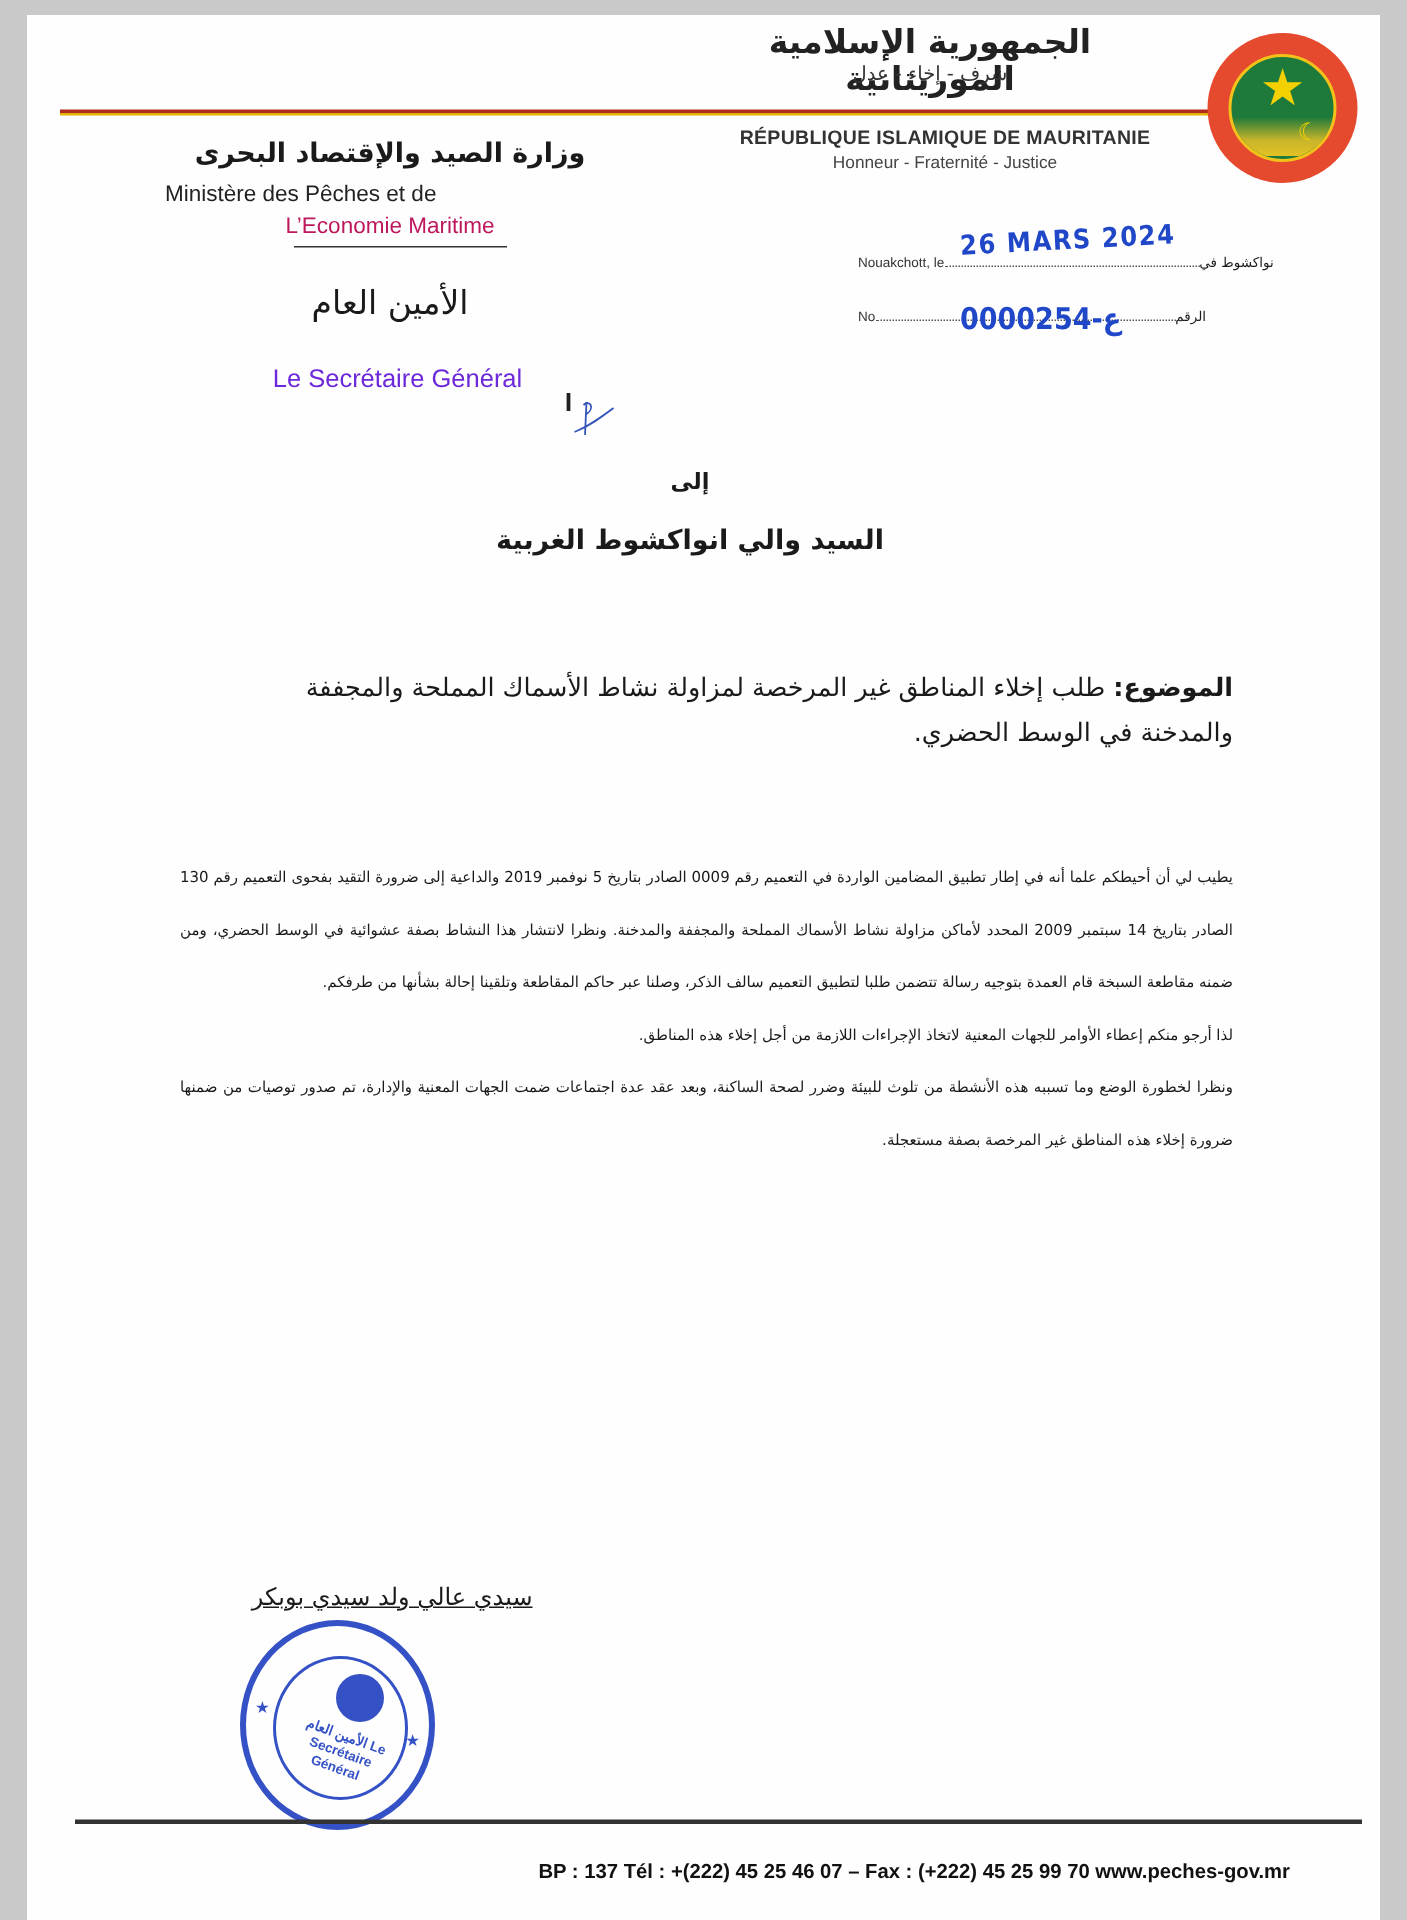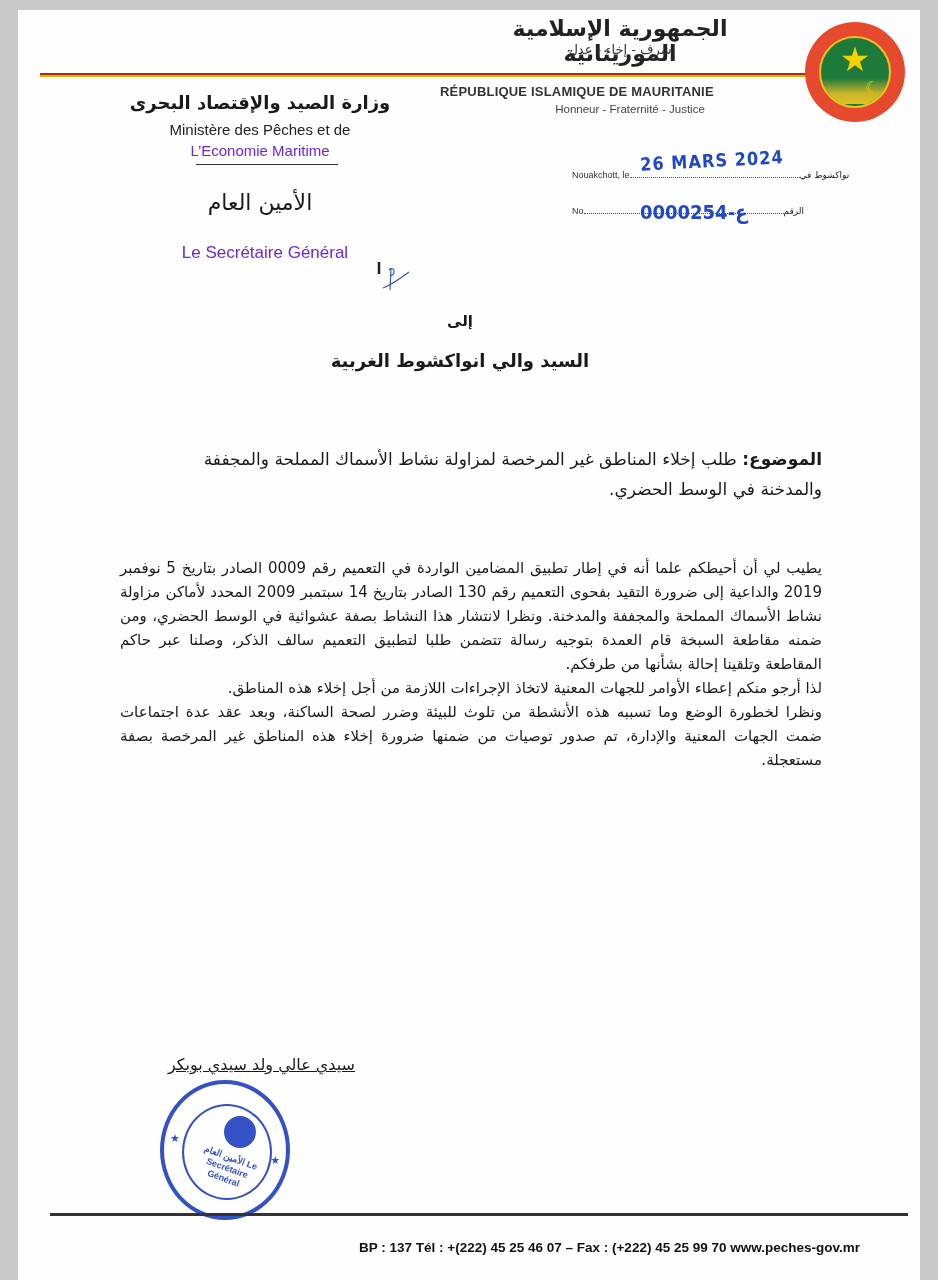--- a/index.html
+++ b/index.html
@@ -3,45 +3,45 @@
 <meta charset="utf-8">
 <style>
   html, body { margin:0; padding:0; }
   body { width:938px; height:1280px; background:#c9c9c9; position:relative; overflow:hidden; font-family:"DejaVu Sans", sans-serif; }
   .paper { position:absolute; left:18px; top:10px; width:902px; height:1270px; background:#fefefe; }
   .abs { position:absolute; }
   .ar { direction:rtl; font-family:"DejaVu Sans", sans-serif; color:#1a1a1a; }
   .hdr-ar-title { left:470px; top:16px; width:300px; text-align:center; font-size:22px; font-weight:bold; color:#222; }
   .hdr-ar-motto { left:470px; top:42px; width:300px; text-align:center; font-size:13px; color:#333; }
   .hdr-line { left:40px; top:73px; width:790px; height:4px; background:linear-gradient(#b02a1d 0 55%, #e0b400 55% 100%); }
-  .hdr-fr-title { left:440px; top:84px; width:380px; font-family:"Liberation Sans", sans-serif; font-size:13px; font-weight:bold; color:#333; letter-spacing:0.2px; }
+  .hdr-fr-title { left:440px; top:84px; width:380px; text-align:center; font-family:"Liberation Sans", sans-serif; font-size:13px; font-weight:bold; color:#333; letter-spacing:0.2px; }
   .hdr-fr-motto { left:440px; top:103px; width:380px; text-align:center; font-family:"Liberation Sans", sans-serif; font-size:11.5px; color:#444; }
   .emblem { left:805px; top:22px; width:100px; height:100px; border-radius:50%; background:#e64a2e; }
   .emblem-inner { position:absolute; left:14px; top:14px; width:72px; height:72px; border-radius:50%; background:#1d7a3a; border:2px solid #f2c21b; box-sizing:border-box; overflow:hidden; }
   .emblem-star { position:absolute; left:0; top:4px; width:100%; text-align:center; color:#f5d000; font-size:34px; line-height:34px; }
   .emblem-crescent { position:absolute; left:44px; top:40px; color:#f5d000; font-size:16px; }
   .emblem-palms { position:absolute; left:0; bottom:2px; width:100%; height:26px; background:linear-gradient(180deg, transparent 0, #c9b52a 60%, #e3c225 100%); }
   .min-ar { left:110px; top:92px; width:300px; text-align:center; font-size:18px; font-weight:bold; }
-  .min-fr1 { left:110px; top:121px; width:300px; text-align:center; font-family:"Liberation Sans", sans-serif; font-size:15px; color:#222; }
-  .min-fr2 { left:110px; top:142px; width:300px; text-align:center; font-family:"Liberation Sans", sans-serif; font-size:15px; color:#6d28d9; }
+  .min-fr1 { left:110px; top:121px; width:300px; text-align:left; font-family:"Liberation Sans", sans-serif; font-size:15px; color:#222; }
+  .min-fr2 { left:110px; top:142px; width:300px; text-align:center; font-family:"Liberation Sans", sans-serif; font-size:15px; color:#be185d; }
   .min-underline { left:196px; top:164px; width:142px; height:1px; background:#333; }
   .sg-ar { left:160px; top:190px; width:200px; text-align:center; font-size:22px; font-weight:normal; }
   .sg-fr { left:150px; top:243px; width:230px; text-align:center; font-family:"Liberation Sans", sans-serif; font-size:17px; color:#6d28d9; }
   .initials { left:375px; top:258px; width:40px; height:40px; }
   .date-row { left:572px; top:170px; width:310px; height:20px; font-family:"Liberation Sans", sans-serif; font-size:9px; color:#333; }
   .dots { display:inline-block; border-bottom:1px dotted #555; }
   .stamp-blue { color:#1f47c8; font-family:"DejaVu Sans Condensed","DejaVu Sans", sans-serif; font-weight:bold; }
   .date-stamp { left:640px; top:150px; font-size:18px; letter-spacing:1px; transform:rotate(-3deg); }
   .num-row { left:572px; top:206px; width:310px; font-family:"Liberation Sans", sans-serif; font-size:9px; color:#333; }
   .num-stamp { left:640px; top:200px; font-size:20px; letter-spacing:3px; }
   .to-label { left:390px; top:312px; width:140px; text-align:center; font-size:15px; font-weight:bold; }
   .to-name { left:290px; top:350px; width:340px; text-align:center; font-size:18px; font-weight:bold; }
   .subject { left:140px; top:444px; width:682px; font-size:17px; line-height:30px; text-align:right; }
   .subject b { font-weight:bold; }
-  .body-text { left:120px; top:556px; width:702px; font-size:15px; line-height:24px; text-align:justify; text-align-last:right; }
+  .body-text { left:120px; top:568px; width:702px; font-size:10px; line-height:35px; text-align:justify; text-align-last:right; }
   .body-text p { margin:0; }
   .sign-name { left:130px; top:1055px; width:225px; text-align:right; font-size:16px;text-decoration:underline; }
   .seal { left:160px; top:1080px; width:130px; height:140px; border-radius:50%; border:4px solid #1f3fc0; box-sizing:border-box; opacity:0.9; }
   .seal-inner { position:absolute; left:18px; top:20px; width:86px; height:92px; border-radius:50%; border:2px solid #1f3fc0; }
   .seal-globe { position:absolute; left:40px; top:10px; width:32px; height:32px; border-radius:50%; background:#1f3fc0; }
   .seal-text { position:absolute; left:8px; top:46px; width:70px; text-align:center; font-family:"Liberation Sans", sans-serif; font-size:9px; font-weight:bold; color:#1f3fc0; line-height:11px; transform:rotate(20deg); }
   .seal-star { position:absolute; color:#1f3fc0; font-size:11px; }
   .footer-line { left:50px; top:1213px; width:858px; height:3px; background:#333; }
   .footer { left:100px; top:1240px; width:760px; text-align:right; font-family:Liberation Sans, sans-serif; font-size:13.5px; font-weight:bold; color:#111; }
 </style>

